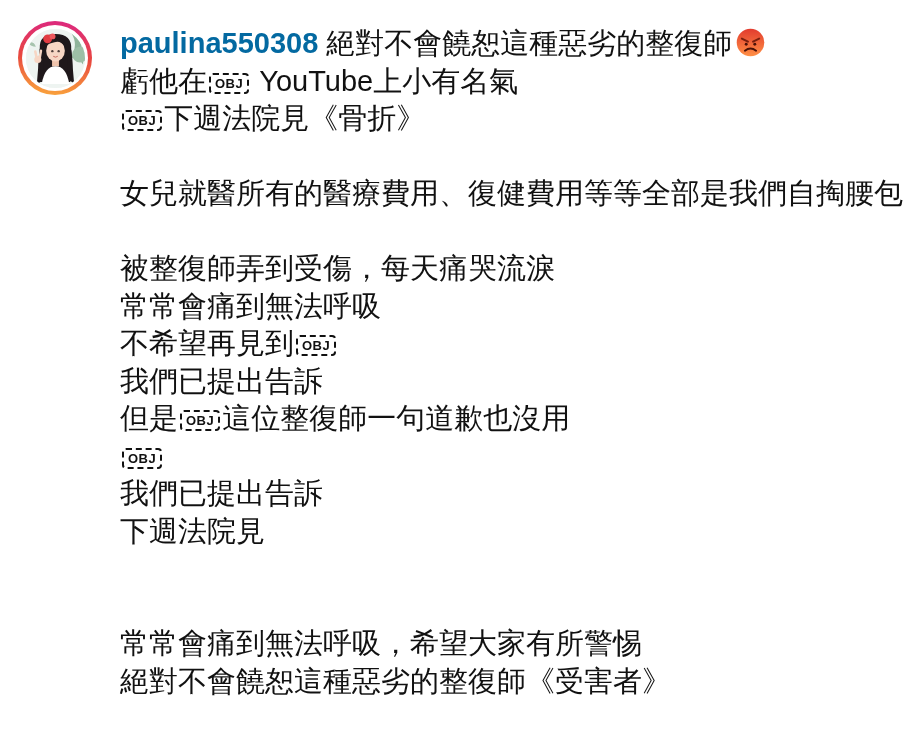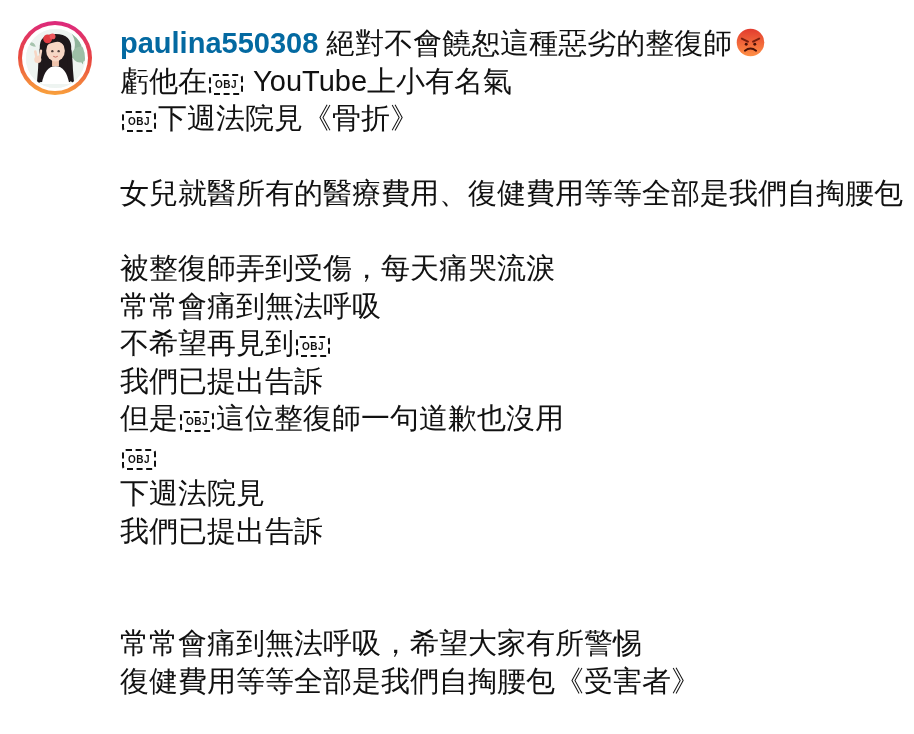--- a/index.html
+++ b/index.html
@@ -67,21 +67,21 @@
   .username {
     font-weight: 700;
     color: #0369a1;
     cursor: pointer;
   }
   .obj {
     display: inline-block;
     border: 2px dashed #111111;
     border-radius: 4px;
     font-family: "Liberation Sans", sans-serif;
-    font-size: 10px;
+    font-size: 13px;
     font-weight: 700;
     letter-spacing: 0.5px;
     line-height: 12px;
     padding: 3px 4px 2px 4px;
     vertical-align: 3px;
     margin: 0 2px;
     color: #111111;
     white-space: nowrap;
   }
   .emoji {
@@ -157,21 +157,21 @@
       <div class="line"><span class="obj">OBJ</span><span>下週法院見《骨折》</span></div>
       <div class="line">&nbsp;</div>
       <div class="line"><span>女兒就醫所有的醫療費用、復健費用等等全部是我們自掏腰包</span></div>
       <div class="line">&nbsp;</div>
       <div class="line"><span>被整復師弄到受傷，每天痛哭流淚</span></div>
       <div class="line"><span>常常會痛到無法呼吸</span></div>
       <div class="line"><span>不希望再見到</span><span class="obj">OBJ</span></div>
       <div class="line"><span>我們已提出告訴</span></div>
       <div class="line"><span>但是</span><span class="obj">OBJ</span><span>這位整復師一句道歉也沒用</span></div>
       <div class="line"><span class="obj">OBJ</span></div>
+      <div class="line"><span>我們已提出告訴</span></div>
       <div class="line"><span>下週法院見</span></div>
-      <div class="line"><span>我們已提出告訴</span></div>
       <div class="line">&nbsp;</div>
       <div class="line">&nbsp;</div>
       <div class="line"><span>常常會痛到無法呼吸，希望大家有所警惕</span></div>
-      <div class="line"><span>復健費用等等全部是我們自掏腰包《受害者》</span></div>
+      <div class="line"><span>絕對不會饒恕這種惡劣的整復師《受害者》</span></div>
     </div>
 
 </div>
 
 </body></html>

